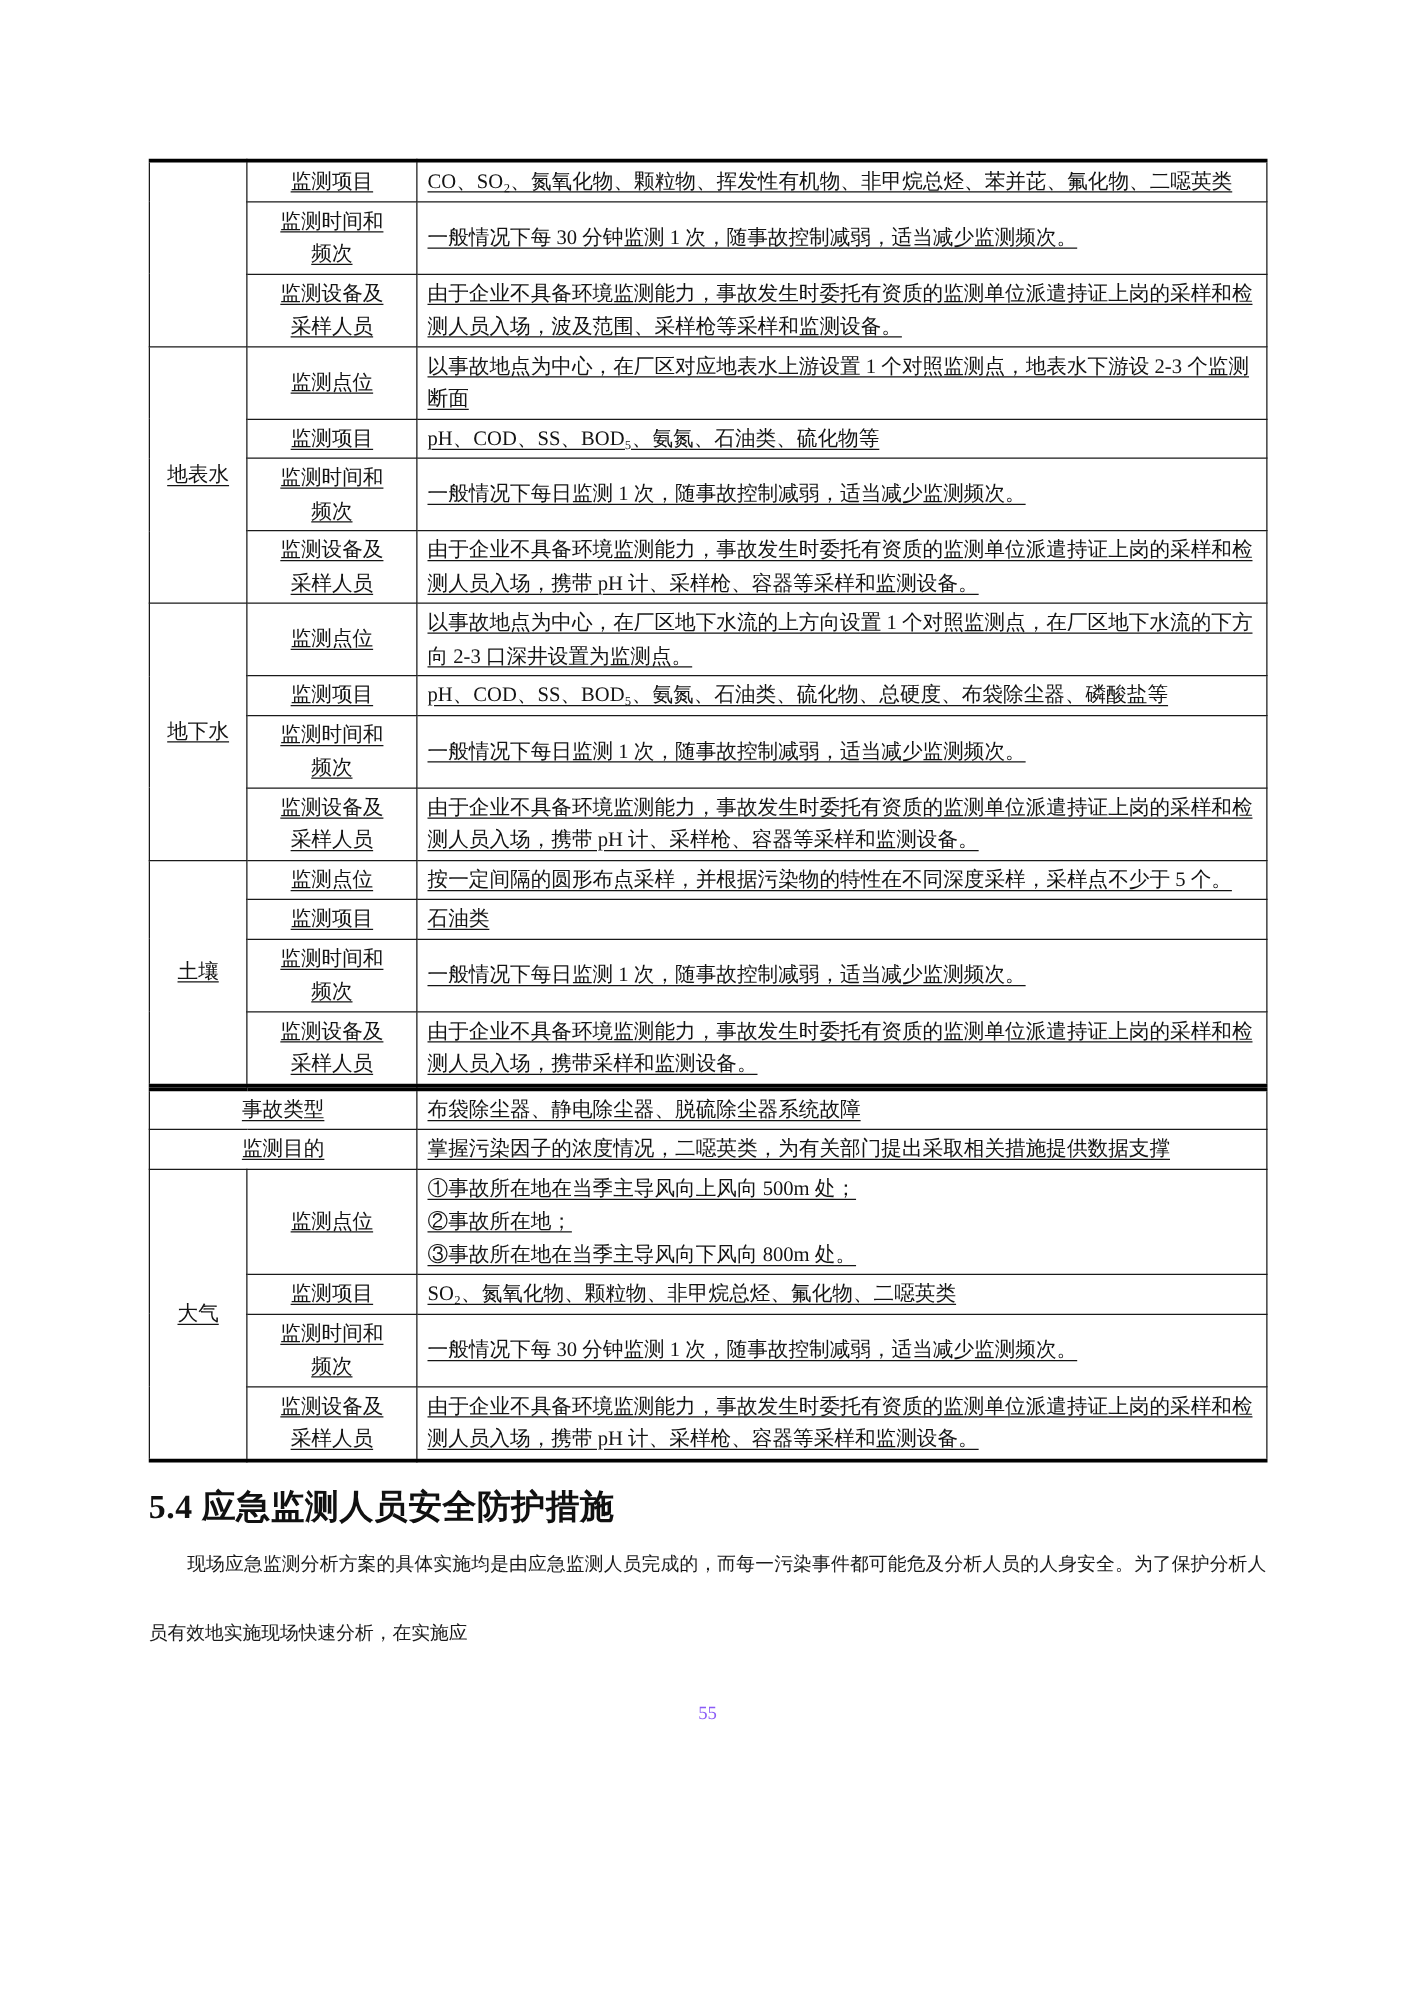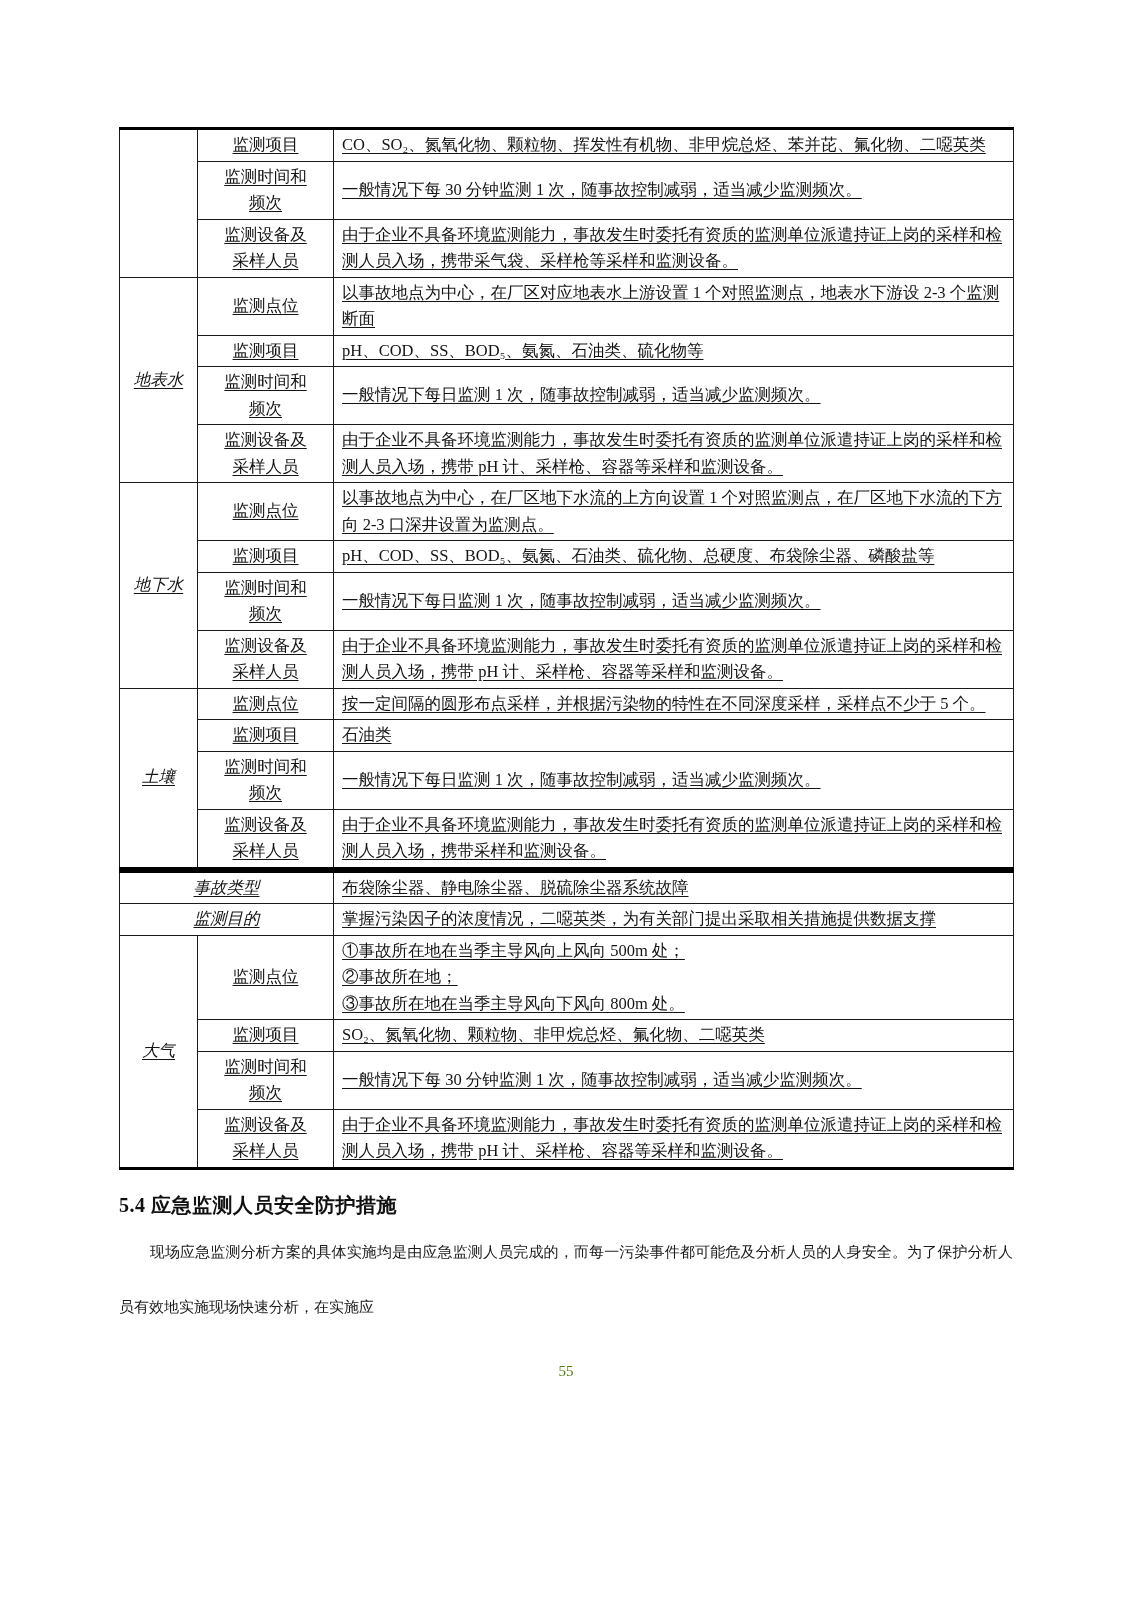--- a/index.html
+++ b/index.html
@@ -21,21 +21,21 @@
     border-bottom:3px solid #000;
   }
   table.doc td{
     border:1px solid #1a1a1a;
     vertical-align:middle;
     font-size:16.5px;
     line-height:26.5px;
     padding:2px 8px;
     overflow:hidden;
   }
-  td.cat{border-left:none;text-align:center;padding:2px 2px;font-style:italic;}
+  td.cat{border-left:none;text-align:center;padding:2px 2px;}
   td.lbl{text-align:center;}
   td.val{border-right:none;text-align:left;padding:2px 10px 2px 8px;}
   td.val.center{text-align:left;}
   .uline{
     text-decoration:underline;
     text-underline-offset:3px;
     text-decoration-thickness:1px;
   }
   .lbl-line{display:block;}
 
@@ -48,38 +48,38 @@
     font-weight:bold;
     font-size:19px;
     line-height:32px;
     white-space:pre-wrap;
     color:#111;
   }
 
   .sec-heading{
     margin-top:20px;
     font-weight:bold;
-    font-size:20px;
+    font-size:27px;
     line-height:30px;
     color:#111;
     letter-spacing:0.5px;
   }
   .body-para{
     margin-top:5px;
     font-size:15px;
     line-height:55px;
     text-align:justify;
     text-indent:2.05em;
     color:#1a1a1a;
   }
   .page-number{
     margin-top:28px;
     text-align:center;
     font-size:15px;
-    color:#4d7c0f;
+    color:#8b5cf6;
   }
 </style>
 </head>
 <body>
 
 <div class="page">
   <div class="content">
 
     <table class="doc" id="t1">
       <colgroup>
@@ -102,21 +102,21 @@
             <span class="lbl-line uline">监测时间和</span>
             <span class="lbl-line uline">频次</span>
           </td>
           <td class="val"><span class="uline">一般情况下每 30 分钟监测 1 次，随事故控制减弱，适当减少监测频次。</span></td>
         </tr>
         <tr>
           <td class="lbl">
             <span class="lbl-line uline">监测设备及</span>
             <span class="lbl-line uline">采样人员</span>
           </td>
-          <td class="val"><span class="uline">由于企业不具备环境监测能力，事故发生时委托有资质的监测单位派遣持证上岗的采样和检测人员入场，携带采气袋、采样枪等采样和监测设备。</span></td>
+          <td class="val"><span class="uline">由于企业不具备环境监测能力，事故发生时委托有资质的监测单位派遣持证上岗的采样和检测人员入场，波及范围、采样枪等采样和监测设备。</span></td>
         </tr>
 
         <tr>
           <td class="cat" rowspan="4"><span class="uline">地表水</span></td>
           <td class="lbl">
             <span class="lbl-line uline">监测点位</span>
             <span class="lbl-line uline"></span>
           </td>
           <td class="val"><span class="uline">以事故地点为中心，在厂区对应地表水上游设置 1 个对照监测点，地表水下游设 2-3 个监测断面</span></td>
         </tr>

